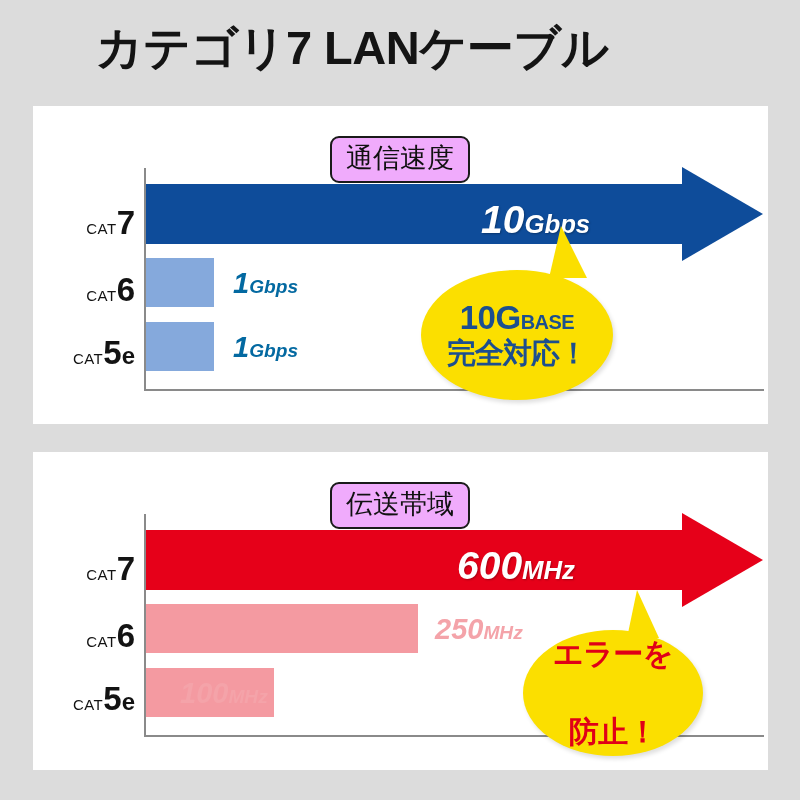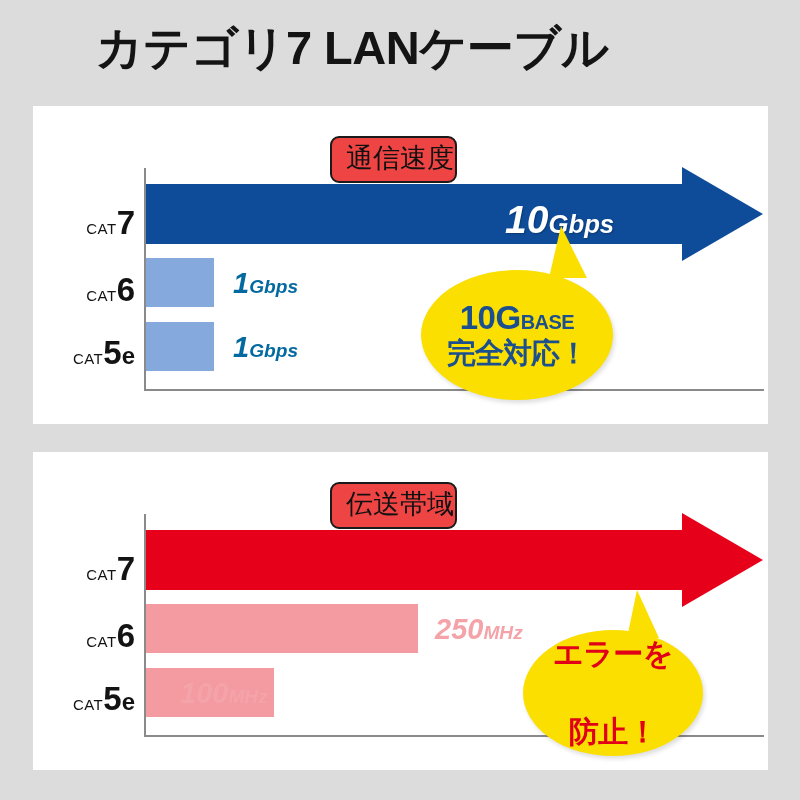--- a/index.html
+++ b/index.html
@@ -39,22 +39,22 @@
     box-sizing: border-box;
   }
   #panel-speed { top: 106px;  height: 318px; }
   #panel-band  { top: 452px;  height: 318px; }
 
   
   .section-badge {
     position: absolute;
     border: 2px solid #1a1a1a;
     border-radius: 9px;
-    background: #ef4444;
-    padding: 4px 1px 7px 14px;
+    background: #f0abfc;
+    padding: 4px 14px 7px 14px;
     font-size: 27px;
     font-weight: 500;
     color: #111;
     white-space: nowrap;
     line-height: 1.2;
   }
   #badge-speed { left: 297px; top: 30px; }
   #badge-band  { left: 297px; top: 30px; }
 
   
@@ -153,21 +153,21 @@
     line-height: 1;
   }
   .val .unit { font-size: 0.66em; }
 
   
   .val-big {
     font-size: 39px;
     color: #ffffff;
     text-shadow: 1px 1px 2px rgba(0,0,0,0.28);
   }
-  #val-speed-7 { left: 448px; top: 94px; margin-left: 24px; }
+  #val-speed-7 { left: 448px; top: 94px; }
   #val-band-7  { left: 424px; top: 94px; }
 
   
   .val-small { font-size: 29px; }
   .val-blue { color: #0369a1; text-align: center; }
   .val-pink { color: #f4a3a9; }
   #val-speed-6  { left: 200px; top: 163px; }
   #val-speed-5e { left: 200px; top: 227px; }
   #val-band-6   { left: 402px; top: 163px; text-align: right; }
   #val-band-5e  { left: 147px; top: 227px; }
@@ -290,20 +290,21 @@
     </div>
 
     <div class="arrow-bar" id="arrow-band">
       <div class="shaft"></div>
       <div class="head"></div>
     </div>
 
     <div class="bar bar-small bw-6"></div>
     <div class="bar bar-small bw-5e"></div>
 
+    <div class="val val-big" id="val-band-7"><span>600</span><span class="unit">MHz</span></div>
 
     <div class="val val-small val-pink" id="val-band-6"><span>250</span><span class="unit">MHz</span></div>
 
     <div class="val val-small val-pink" id="val-band-5e"><span>100</span><span class="unit">MHz</span></div>
 
     <div class="bubble" id="bubble-band">
       <div class="tail"></div>
       <div class="l1">エラーを</div>
       <div class="l2">防止！</div>
     </div>

